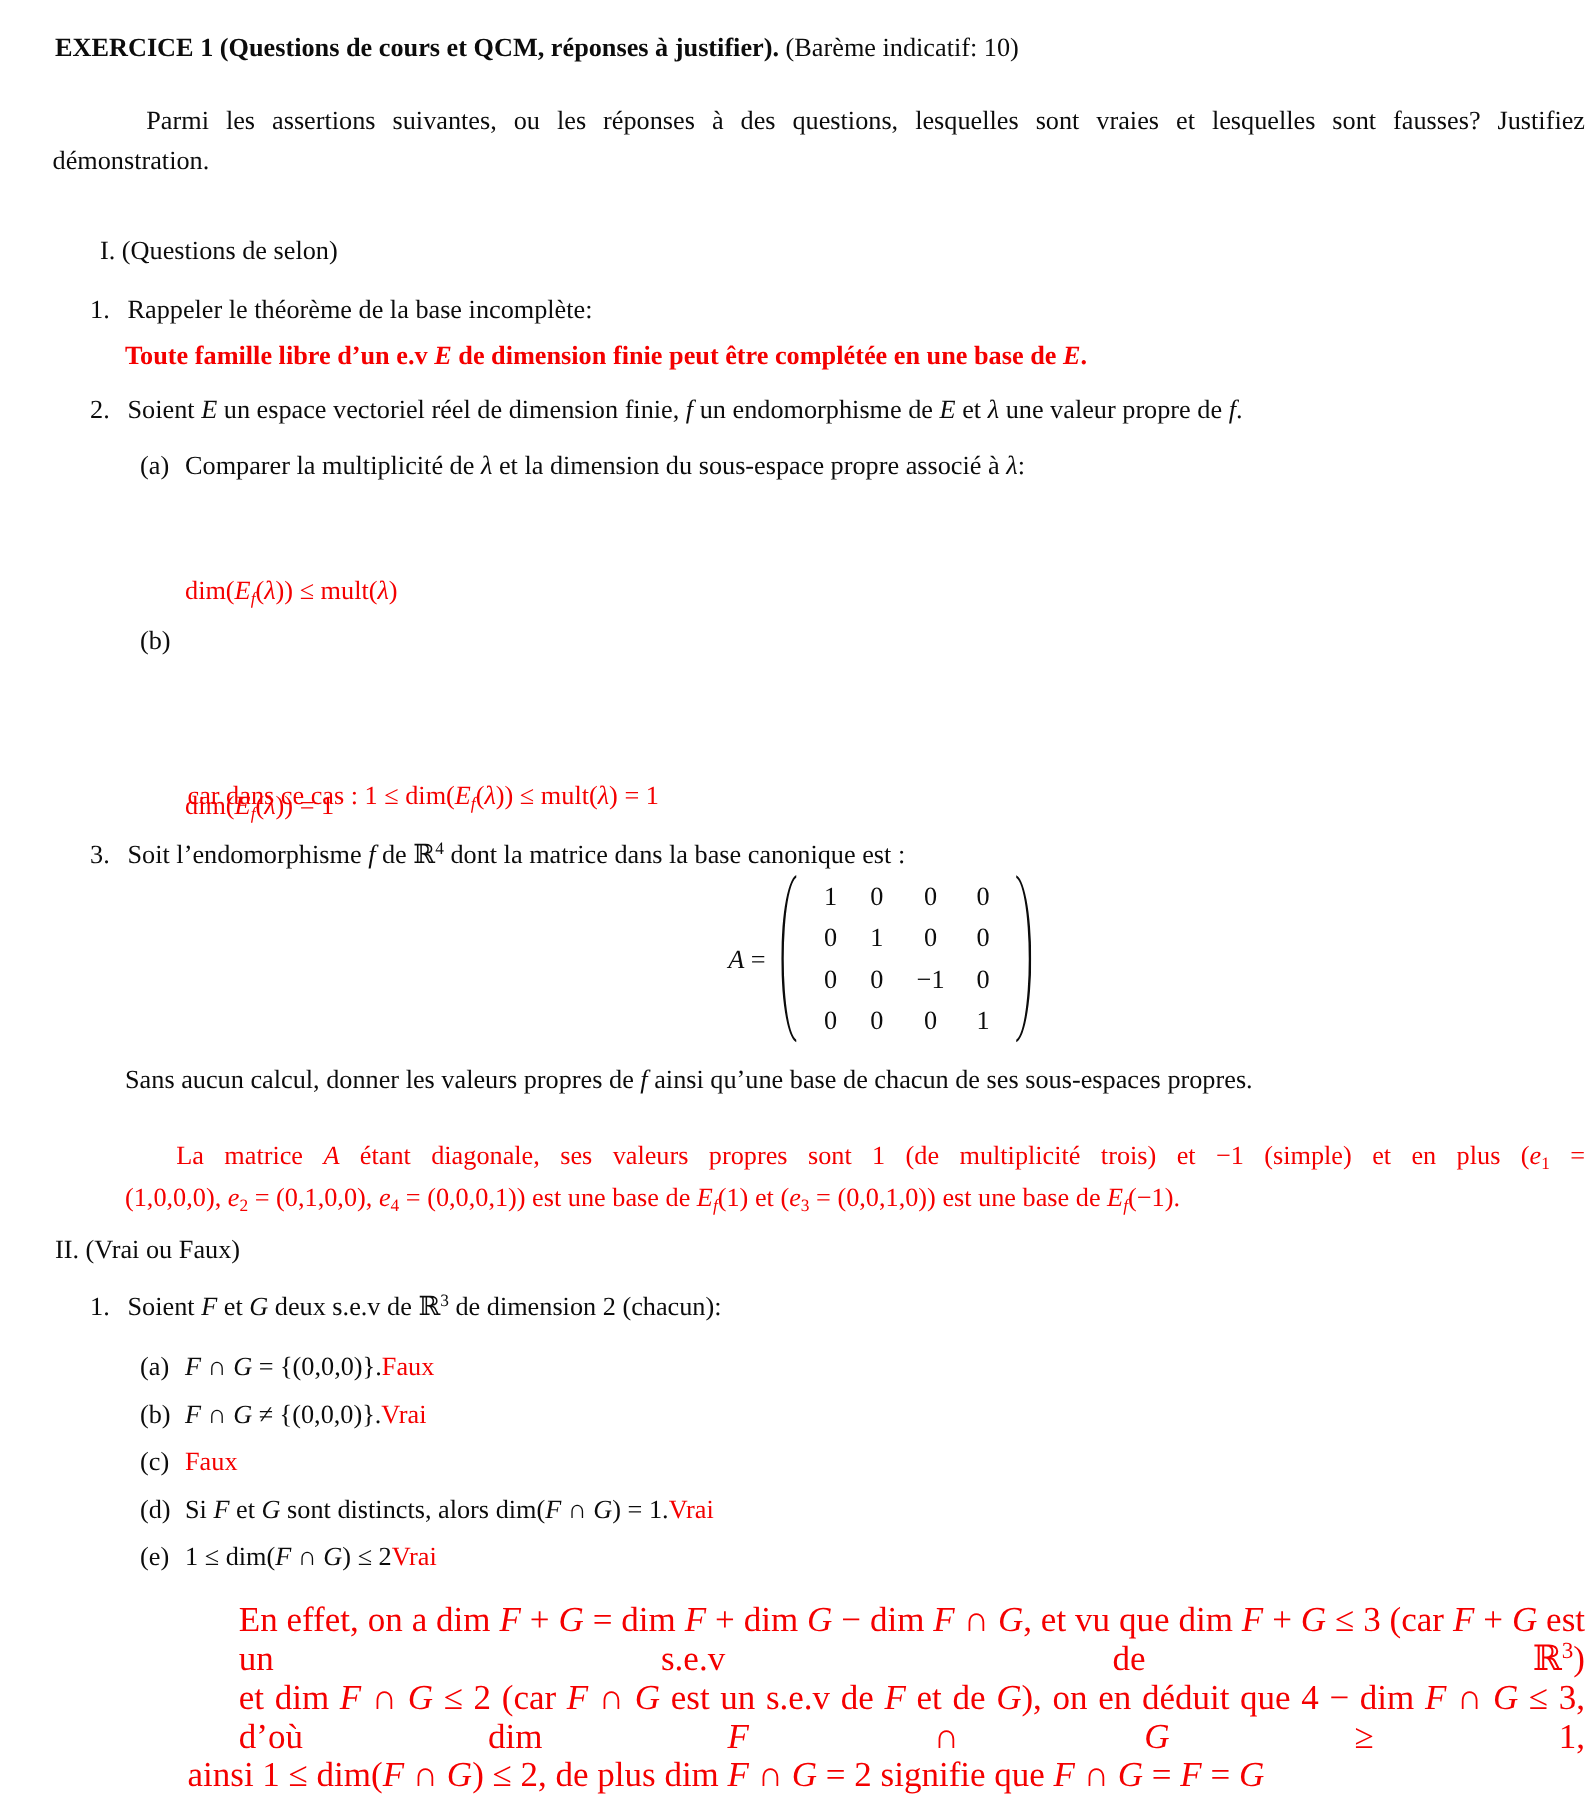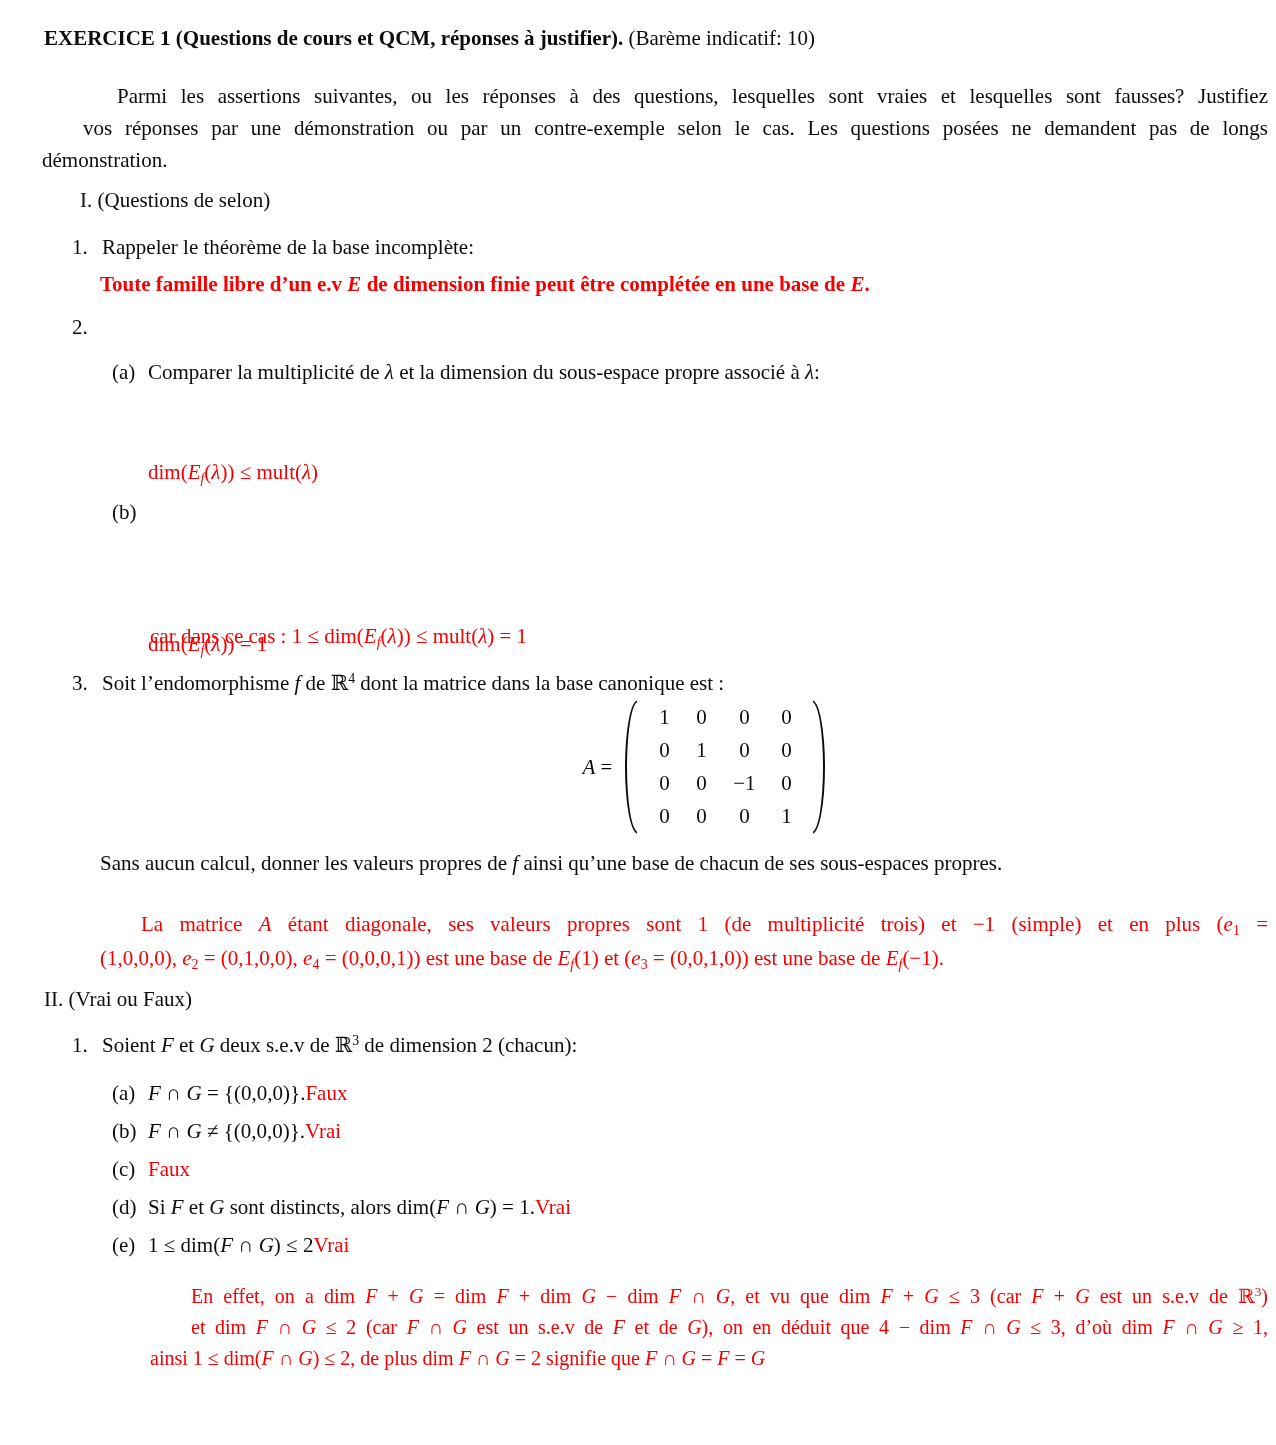--- a/index.html
+++ b/index.html
@@ -33,34 +33,34 @@
 
 <div class="page">
 
   <div class="abs" style="top:26px;left:44px;right:20px;">
     <span class="bold">EXERCICE 1 (Questions de cours et QCM, réponses à justifier).</span>
     <span>(Barème indicatif: 10)</span>
   </div>
 
   <div class="abs" style="top:80px;left:42px;width:1226px;line-height:32px;">
     <div class="j" style="text-indent:34px;">Parmi les assertions suivantes, ou les réponses à des questions, lesquelles sont vraies et lesquelles sont fausses? Justifiez</div>
-    <div class="j">vos réponses par une démonstration ou par un contre-exemple selon le cas. Les questions posées ne demandent pas de longs</div>
     <div class="jlast">démonstration.</div>
   </div>
 
   <div class="abs" style="top:188px;left:80px;">I. (Questions de selon)</div>
 
   <div class="abs row" style="top:235px;left:72px;right:8px;">
     <span class="num">1.</span>
     <span>Rappeler le théorème de la base incomplète:</span>
   </div>
   <div class="abs red" style="top:272px;left:100px;right:8px;font-weight:bold;">Toute famille libre d’un e.v <i>E</i> de dimension finie peut être complétée en une base de <i>E</i>.</div>
 
   <div class="abs row" style="top:315px;left:72px;right:8px;">
     <span class="num">2.</span>
+    <span>Soient <i>E</i> un espace vectoriel réel de dimension finie, <i>f</i> un endomorphisme de <i>E</i> et <i>λ</i> une valeur propre de <i>f</i>.</span>
   </div>
 
   <div class="abs row" style="top:360px;left:112px;right:8px;">
     <span class="lbl">(a)</span>
     <span>Comparer la multiplicité de <i>λ</i> et la dimension du sous-espace propre associé à <i>λ</i>:</span>
   </div>
   <div class="abs center red" style="top:413px;left:148px;right:8px;">dim(<i>E</i><sub><i>f</i></sub>(<i>λ</i>)) ≤ mult(<i>λ</i>)</div>
 
   <div class="abs row" style="top:500px;left:112px;right:8px;">
     <span class="lbl">(b)</span>
@@ -135,19 +135,19 @@
       <span>Si <i>F</i> et <i>G</i> sont distincts, alors dim(<i>F</i> ∩ <i>G</i>) = 1.</span>
         <span class="red">Vrai</span>
     </div>
     <div class="row">
       <span class="lbl">(e)</span>
       <span>1 ≤ dim(<i>F</i> ∩ <i>G</i>) ≤ 2 </span>
         <span class="red">Vrai</span>
     </div>
   </div>
 
-  <div class="abs red" style="top:1281px;left:150px;width:1118px;line-height:31px;font-size:20px;">
+  <div class="abs red" style="top:1281px;left:150px;width:1118px;line-height:31px;font-size:28px;">
     <div class="j">En effet, on a dim <i>F</i> + <i>G</i> = dim <i>F</i> + dim <i>G</i> − dim <i>F</i> ∩ <i>G</i>, et vu que dim <i>F</i> + <i>G</i> ≤ 3 (car <i>F</i> + <i>G</i> est un s.e.v de ℝ<sup>3</sup>)</div>
     <div class="j">et dim <i>F</i> ∩ <i>G</i> ≤ 2 (car <i>F</i> ∩ <i>G</i> est un s.e.v de <i>F</i> et de <i>G</i>), on en déduit que 4 − dim <i>F</i> ∩ <i>G</i> ≤ 3, d’où dim <i>F</i> ∩ <i>G</i> ≥ 1,</div>
     <div class="jlast">ainsi 1 ≤ dim(<i>F</i> ∩ <i>G</i>) ≤ 2, de plus dim <i>F</i> ∩ <i>G</i> = 2 signifie que <i>F</i> ∩ <i>G</i> = <i>F</i> = <i>G</i></div>
   </div>
 
 </div>
 
 </body></html>

